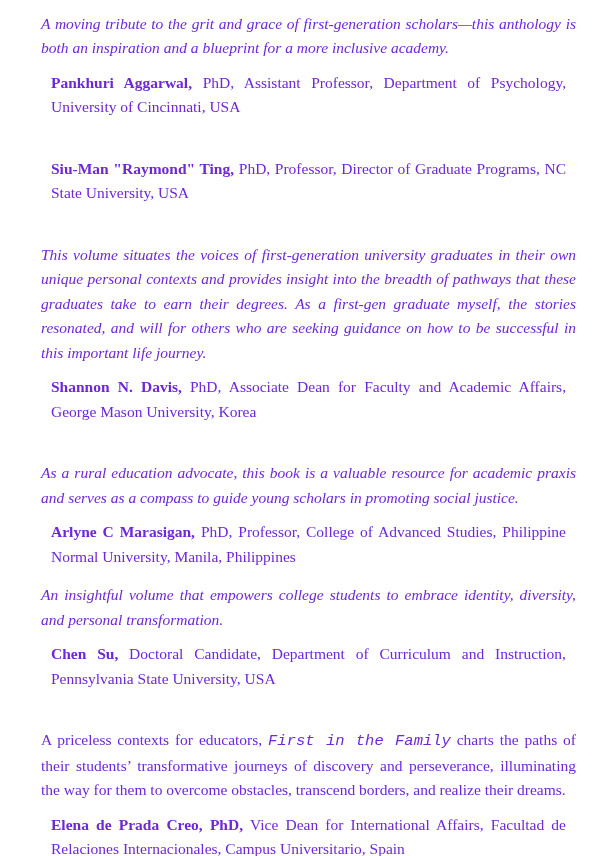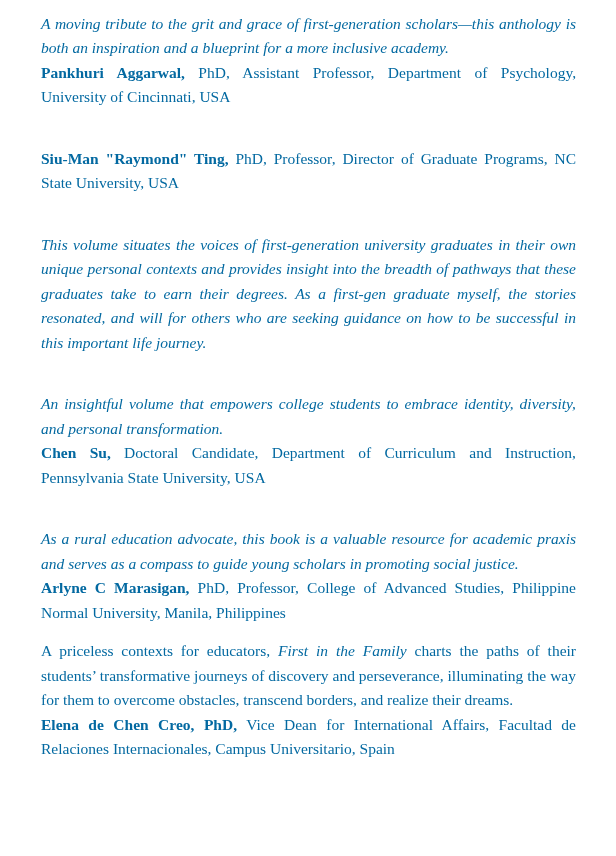--- a/index.html
+++ b/index.html
@@ -9,21 +9,21 @@
   }
   .page {
     width: 616px;
     height: 856px;
     box-sizing: border-box;
     background: #ffffff;
     padding: 12px 40px 0 41px;
     font-family: "Liberation Serif", serif;
     font-size: 15.5px;
     line-height: 1.58;
-    color: #0369a1;
+    color: #6d28d9;
     overflow: hidden;
   }
   .endorsement {
     margin: 0 0 37px 0;
   }
   .endorsement.gap-small {
     margin-bottom: 14px;
   }
   .endorsement:last-child {
     margin-bottom: 0;
@@ -31,23 +31,24 @@
   .quote {
     margin: 0;
     text-align: justify;
     font-style: italic;
   }
   .quote.roman {
     font-style: normal;
   }
   .quote.roman em {
     font-style: italic;
+    font-family: Liberation Mono, monospace;
   }
   .byline {
-    margin: 0;
+    margin: 10px;
     text-align: justify;
     font-style: normal;
   }
   .byline strong {
     font-weight: bold;
   }
 </style>
 </head>
 <body>
 
@@ -57,30 +58,31 @@
     <p class="quote">A moving tribute to the grit and grace of first-generation scholars—this anthology is both an inspiration and a blueprint for a more inclusive academy.</p>
     <p class="byline"><strong>Pankhuri Aggarwal,</strong> <span>PhD, Assistant Professor, Department of Psychology, University of Cincinnati, USA</span></p>
   </div>
 
   <div class="endorsement">
     <p class="byline"><strong>Siu-Man "Raymond" Ting,</strong> <span>PhD, Professor, Director of Graduate Programs, NC State University, USA</span></p>
   </div>
 
   <div class="endorsement">
     <p class="quote">This volume situates the voices of first-generation university graduates in their own unique personal contexts and provides insight into the breadth of pathways that these graduates take to earn their degrees. As a first-gen graduate myself, the stories resonated, and will for others who are seeking guidance on how to be successful in this important life journey.</p>
-  </div>
-
-  <div class="endorsement">
-    <p class="quote">An insightful volume that empowers college students to embrace identity, diversity, and personal transformation.</p>
-    <p class="byline"><strong>Chen Su,</strong> <span>Doctoral Candidate, Department of Curriculum and Instruction, Pennsylvania State University, USA</span></p>
+    <p class="byline"><strong>Shannon N. Davis,</strong> <span>PhD, Associate Dean for Faculty and Academic Affairs, George Mason University, Korea</span></p>
   </div>
 
   <div class="endorsement gap-small">
     <p class="quote">As a rural education advocate, this book is a valuable resource for academic praxis and serves as a compass to guide young scholars in promoting social justice.</p>
     <p class="byline"><strong>Arlyne C Marasigan,</strong> <span>PhD, Professor, College of Advanced Studies, Philippine Normal University, Manila, Philippines</span></p>
   </div>
 
   <div class="endorsement">
+    <p class="quote">An insightful volume that empowers college students to embrace identity, diversity, and personal transformation.</p>
+    <p class="byline"><strong>Chen Su,</strong> <span>Doctoral Candidate, Department of Curriculum and Instruction, Pennsylvania State University, USA</span></p>
+  </div>
+
+  <div class="endorsement">
     <p class="quote roman"><span>A priceless contexts for educators, </span><em>First in the Family</em><span> charts the paths of their students’ transformative journeys of discovery and perseverance, illuminating the way for them to overcome obstacles, transcend borders, and realize their dreams.</span></p>
-    <p class="byline"><strong>Elena de Chen Creo, PhD,</strong> <span>Vice Dean for International Affairs, Facultad de Relaciones Internacionales, Campus Universitario, Spain</span></p>
+    <p class="byline"><strong>Elena de Prada Creo, PhD,</strong> <span>Vice Dean for International Affairs, Facultad de Relaciones Internacionales, Campus Universitario, Spain</span></p>
   </div>
 
 </div>
 
 </body></html>

